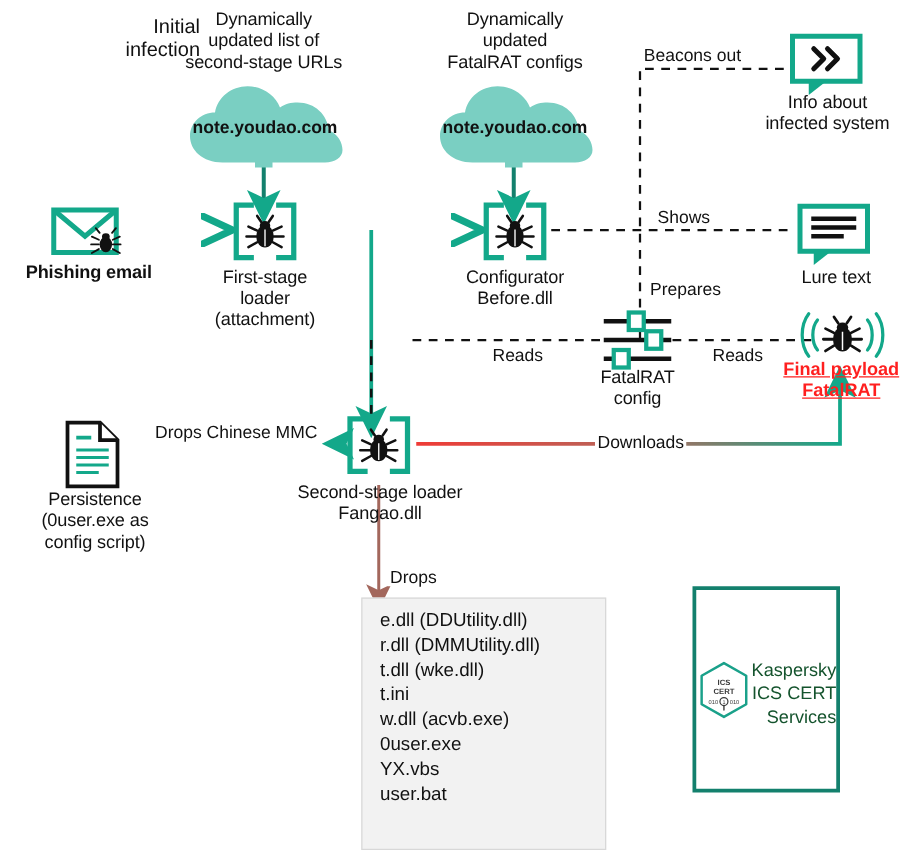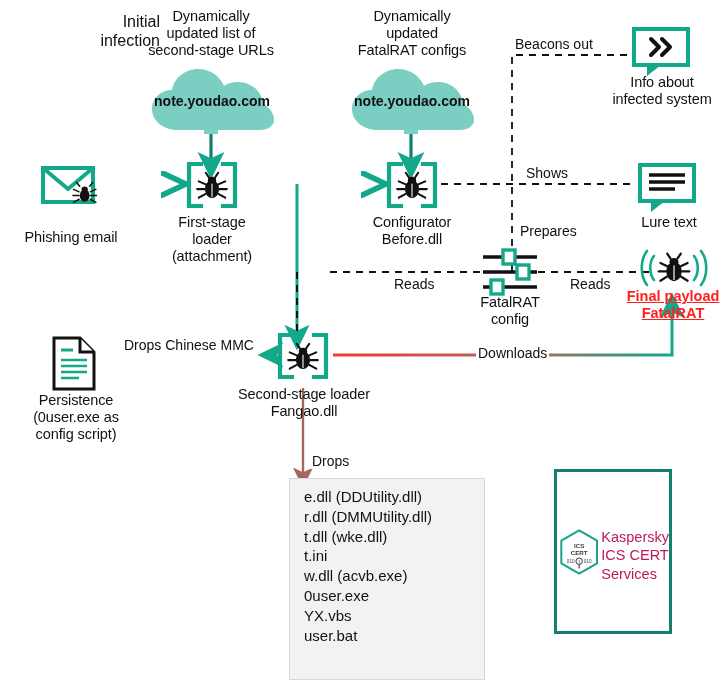--- a/index.html
+++ b/index.html
@@ -46,22 +46,22 @@
   }
   .dropbox div{font-size:15px;line-height:1.32;color:#111;white-space:nowrap;}
   .kbox{
     position:absolute;
     border:3px solid #13806d;
     background:#fff;
     box-sizing:border-box;
     display:flex;align-items:center;justify-content:center;
   }
   .kbox .klabel{
-    margin-top:8px;font-size:14.5px;line-height:1.25;text-align:left;
-    white-space:pre-line;color:#be185d;
+    margin-top:8px;font-size:14.5px;line-height:1.25;text-align:right;
+    white-space:pre-line;color:#14532d;
   }
 </style>
 </head>
 <body>
 
 <div id="stage">
 
   <svg id="wires" viewBox="0 0 728 688">
     <defs>
       <linearGradient id="gradR2T" x1="0" y1="0" x2="1" y2="0">
@@ -150,21 +150,21 @@
   <svg class="node" style="left:40px;top:163px;" width="62" height="46" viewBox="0 0 62 46">
     <rect x="3" y="5" width="50" height="34" fill="none" stroke="#13a88a" stroke-width="4"></rect>
     <path d="M3,5 L28,26 L53,5" fill="none" stroke="#13a88a" stroke-width="4"></path>
     <g transform="translate(36,22) scale(0.62)" fill="#111">
       <ellipse cx="14" cy="17" rx="8" ry="10"></ellipse>
       <ellipse cx="14" cy="7" rx="5" ry="4.5"></ellipse>
       <path d="M6,2 L1,-4 M22,2 L27,-4" stroke="#111" stroke-width="2.4" fill="none" stroke-linecap="round"></path>
       <path d="M5,11 L-4,7 M5,17 L-5,17 M5,23 L-4,28 M23,11 L32,7 M23,17 L33,17 M23,23 L32,28" stroke="#111" stroke-width="2.4" stroke-linecap="round"></path>
     </g>
   </svg>
-  <div class="cap" style="position:absolute;left:4px;top:229px;width:134px;">Phishing email</div>
+  <div class="cap" style="position:absolute;left:4px;top:210px;width:134px;font-weight:bold;">Phishing email</div>
 
   <svg class="node" style="left:185px;top:161px;" width="54" height="48" viewBox="0 0 54 48">
     <path d="M16,3 L4,3 L4,45 L16,45" fill="none" stroke="#13a88a" stroke-width="4.2" stroke-linecap="square"></path>
     <path d="M38,3 L50,3 L50,45 L38,45" fill="none" stroke="#13a88a" stroke-width="4.2" stroke-linecap="square"></path>
     <g transform="translate(27,25) scale(0.78)" fill="#111">
       <ellipse cx="0" cy="4" rx="9" ry="11.5"></ellipse>
       <ellipse cx="0" cy="-7" rx="5.4" ry="4.8"></ellipse>
       <path d="M-4,-11 L-8,-17 M4,-11 L8,-17" stroke="#111" stroke-width="2.6" fill="none" stroke-linecap="round"></path>
       <path d="M-8,-2 L-17,-6 M-9,4 L-19,4 M-8,10 L-17,15 M8,-2 L17,-6 M9,4 L19,4 M8,10 L17,15" stroke="#111" stroke-width="2.6" stroke-linecap="round"></path>
       <path d="M0,-3 L0,14" stroke="#fff" stroke-width="1.4"></path>

